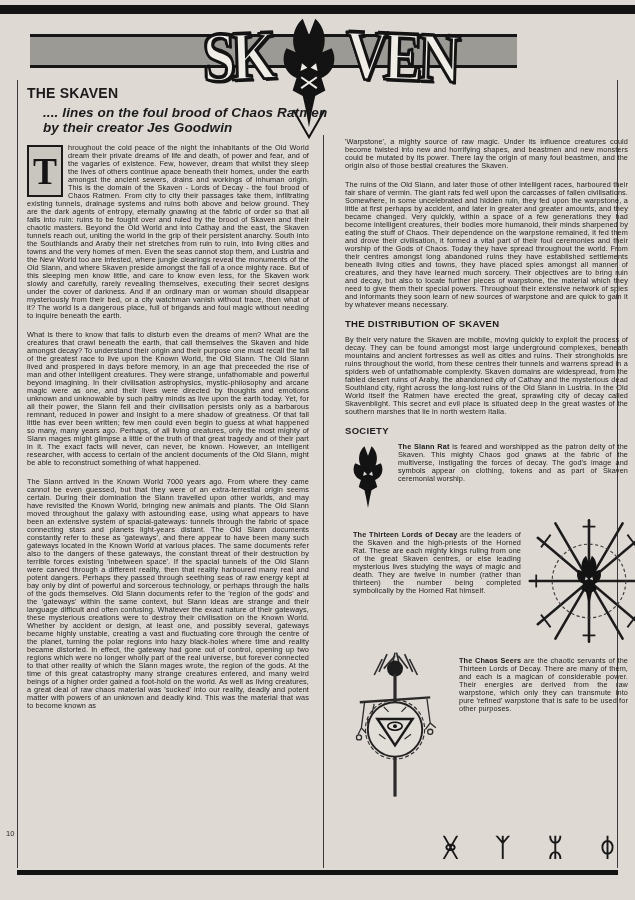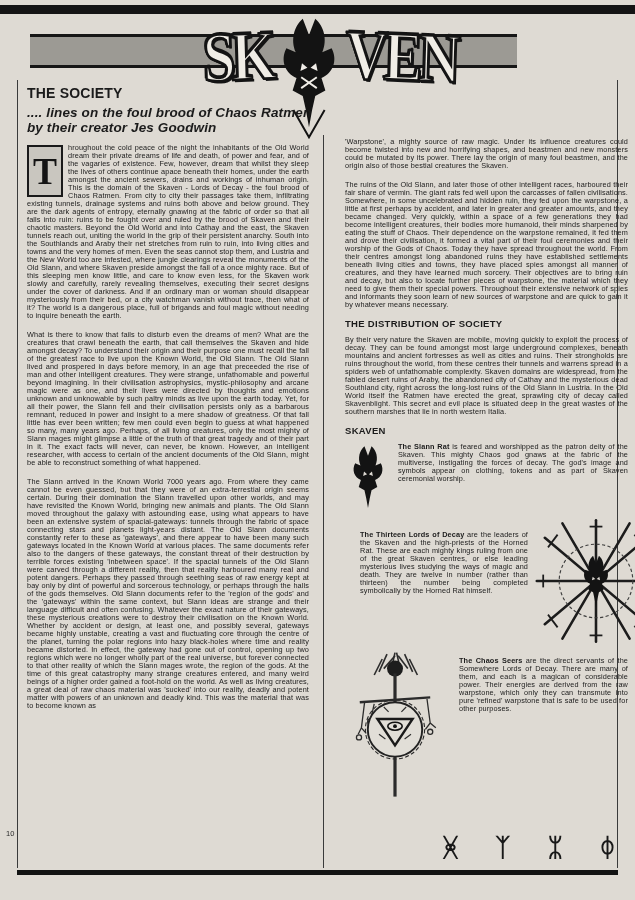--- a/index.html
+++ b/index.html
@@ -21,32 +21,32 @@
   }
   .logo-txt.right{transform:scaleY(1.2) rotate(2deg);}
   .logo-rat{margin:2px -2px 0 -2px;}
   .vline{position:absolute; width:1px; background:#3a3a3a; top:80px; height:788px;}
   .bottomrule{position:absolute; left:17px; top:870px; width:601px; height:5px; background:#131313;}
   .pagenum{position:absolute; left:6px; top:829px; font-size:7.5px; color:#2a2a2a;}
   .col{position:absolute; text-align:justify; font-size:7.3px; line-height:8px; letter-spacing:0.12px;}
   .col-left{left:27px; top:86px; width:282px;}
   .col-right{left:345px; top:138px; width:283px;}
   .title{font-size:14px; font-weight:700; letter-spacing:0.2px; text-align:left; line-height:1.1; margin:0 0 4px 0;}
-  .byline{font-size:13.5px; font-weight:700; font-style:italic; text-align:left; line-height:15px; width:302px; margin:0 0 9px 0;}
+  .byline{font-size:13.5px; font-weight:700; font-style:italic; text-align:left; line-height:15px; width:302px; margin:0 0 9px 16px;}
   p.body{margin:0 0 11px 0;}
   .subhead{font-size:9.5px; font-weight:700; text-align:left; letter-spacing:0.3px; margin:4px 0 8px 0;}
   .dropcap{
     float:left; width:36px; height:52px; margin:1px 5px 2px 0;
     background:#c9c6bf; border:2.5px solid #1a1a1a; box-sizing:border-box;
     display:flex; align-items:center; justify-content:center;
   }
   .dropcap span{font-family:"Liberation Serif", serif; font-weight:700; font-size:36px; color:#141414; transform:scaleY(1.05);}
   .lead{font-weight:700;}
   .hr-icon{float:left; margin:2px 7px 0 0;}
-  .lords{display:flex; margin:14px 0 10px 15px;}
+  .lords{display:flex; margin:14px 0 10px 8px;}
   .lords .txt{width:168px; flex:none;}
   .lords svg{flex:none; margin:-16px 0 0 4px;}
   .seers{margin-top:6px;}
   .seers .totem{float:left; margin:-6px 8px 0 -6px;}
   .runes{position:absolute; left:443px; top:833px; width:172px; display:flex; justify-content:space-between;
     font-family:"DejaVu Sans", sans-serif; font-size:25px; font-weight:700; color:#181818;}
 </style>
 </head>
 <body>
 
@@ -64,40 +64,40 @@
       <path stroke="#efece6" stroke-width="2.5" fill="none" d="M40 78 L60 92 M60 78 L40 92"></path>
     </svg>
     <span class="logo-txt right">VEN</span>
   </div>
 
   <div class="vline" style="left:17px;"></div>
   <div class="vline" style="left:323px; top:135px; height:733px;"></div>
   <div class="vline" style="left:617px;"></div>
 
   <div class="col col-left">
-    <h1 class="title">THE SOCIETY</h1>
+    <h1 class="title">THE SKAVEN</h1>
     <div class="byline">.... lines on the foul brood of Chaos Ratmen by their creator Jes Goodwin</div>
 
     <p class="body">
       <span class="dropcap">
           <span>T</span>
         </span><span>hroughout the cold peace of the night the inhabitants of the Old World dream their private dreams of life and death, of power and fear, and of the vagaries of existence. Few, however, dream that whilst they sleep the lives of others continue apace beneath their homes, under the earth amongst the ancient sewers, drains and workings of inhuman origin. This is the domain of the Skaven - Lords of Decay - the foul brood of Chaos Ratmen. From city to city their passages take them, infiltrating existing tunnels, drainage systems and ruins both above and below ground. They are the dark agents of entropy, eternally gnawing at the fabric of order so that all falls into ruin: ruins to be fought over and ruled by the brood of Skaven and their chaotic masters. Beyond the Old World and into Cathay and the east, the Skaven tunnels reach out, uniting the world in the grip of their persistent anarchy. South into the Southlands and Araby their net stretches from ruin to ruin, into living cities and towns and the very homes of men. Even the seas cannot stop them, and Lustria and the New World too are infested, where jungle clearings reveal the monuments of the Old Slann, and where Skaven preside amongst the fall of a once mighty race. But of this sleeping men know little, and care to know even less, for the Skaven work slowly and carefully, rarely revealing themselves, executing their secret designs under the cover of darkness. And if an ordinary man or woman should disappear mysteriously from their bed, or a city watchman vanish without trace, then what of it? The world is a dangerous place, full of brigands and foul magic without needing to inquire beneath the earth.</span>
     </p>
     <p class="body">What is there to know that fails to disturb even the dreams of men? What are the creatures that crawl beneath the earth, that call themselves the Skaven and hide amongst decay? To understand their origin and their purpose one must recall the fall of the greatest race to live upon the Known World, the Old Slann. The Old Slann lived and prospered in days before memory, in an age that preceeded the rise of man and other intelligent creatures. They were strange, unfathomable and powerful beyond imagining. In their civilisation astrophysics, mystic-philosophy and arcane magic were as one, and their lives were directed by thoughts and emotions unknown and unknowable by such paltry minds as live upon the earth today. Yet, for all their power, the Slann fell and their civilisation persists only as a barbarous remnant, reduced in power and insight to a mere shadow of greatness. Of that fall little has ever been written; few men could even begin to guess at what happened so many, many years ago. Perhaps, of all living creatures, only the most mighty of Slann mages might glimpse a little of the truth of that great tragedy and of their part in it. The exact facts will never, can never, be known. However, an intelligent researcher, with access to certain of the ancient documents of the Old Slann, might be able to reconstruct something of what happened.</p>
     <p class="body">The Slann arrived in the Known World 7000 years ago. From where they came cannot be even guessed, but that they were of an extra-terrestial origin seems certain. During their domination the Slann travelled upon other worlds, and may have revisited the Known World, bringing new animals and plants. The Old Slann moved throughout the galaxy with astounding ease, using what appears to have been an extensive system of spacial-gateways: tunnels through the fabric of space connecting stars and planets light-years distant. The Old Slann documents constantly refer to these as 'gateways', and there appear to have been many such gateways located in the Known World at various places. The same documents refer also to the dangers of these gateways, the constant threat of their destruction by terrible forces existing 'inbetween space'. If the spacial tunnels of the Old Slann were carved through a different reality, then that reality harboured many real and potent dangers. Perhaps they passed through seething seas of raw energy kept at bay only by dint of powerful and sorcerous technology, or perhaps through the halls of the gods themselves. Old Slann documents refer to the 'region of the gods' and the 'gateways' within the same context, but Slann ideas are strange and their language difficult and often confusing. Whatever the exact nature of their gateways, these mysterious creations were to destroy their civilisation on the Known World. Whether by accident or design, at least one, and possibly several, gateways became highly unstable, creating a vast and fluctuating core through the centre of the planet, turning the polar regions into hazy black-holes where time and reality became distorted. In effect, the gateway had gone out of control, opening up two regions which were no longer wholly part of the real universe, but forever connected to that other reality of which the Slann mages wrote, the region of the gods. At the time of this great catastrophy many strange creatures entered, and many weird beings of a higher order gained a foot-hold on the world. As well as living creatures, a great deal of raw chaos material was 'sucked' into our reality, deadly and potent matter with powers of an unknown and deadly kind. This was the material that was to become known as</p>
   </div>
 
   <div class="col col-right">
     <p class="body">'Warpstone', a mighty source of raw magic. Under its influence creatures could become twisted into new and horrifying shapes, and beastmen and new monsters could be mutated by its power. There lay the origin of many foul beastmen, and the origin also of those bestial creatures the Skaven.</p>
     <p class="body">The ruins of the Old Slann, and later those of other intelligent races, harboured their fair share of vermin. The giant rats fed well upon the carcasses of fallen civilisations. Somewhere, in some uncelebrated and hidden ruin, they fed upon the warpstone, a little at first perhaps by accident, and later in greater and greater amounts, and they became changed. Very quickly, within a space of a few generations they had become intelligent creatures, their bodies more humanoid, their minds sharpened by eating the stuff of Chaos. Their dependence on the warpstone remained, it fed them and drove their civilisation, it formed a vital part of their foul ceremonies and their worship of the Gods of Chaos. Today they have spread throughout the world. From their centres amongst long abandoned ruins they have established settlements beneath living cities and towns, they have placed spies amongst all manner of creatures, and they have learned much sorcery. Their objectives are to bring ruin and decay, but also to locate further pieces of warpstone, the material which they need to give them their special powers. Throughout their extensive network of spies and informants they soon learn of new sources of warpstone and are quick to gain it by whatever means necessary.</p>
 
-    <h2 class="subhead">THE DISTRIBUTION OF SOCIETY</h2>
+    <h2 class="subhead">THE DISTRIBUTION OF SKAVEN</h2>
     <p class="body">By their very nature the Skaven are mobile, moving quickly to exploit the process of decay. They can be found amongst most large underground complexes, beneath mountains and ancient fortresses as well as cities and ruins. Their strongholds are ruins throughout the world, from these centres their tunnels and warrens spread in a spiders web of unfathomable complexity. Skaven domains are widespread, from the fabled desert ruins of Araby, the abandoned city of Cathay and the mysterious dead Southland city, right across the long-lost ruins of the Old Slann in Lustria. In the Old World itself the Ratmen have erected the great, sprawling city of decay called Skavenblight. This secret and evil place is situated deep in the great wastes of the southern marshes that lie in north western Italia.</p>
 
-    <h2 class="subhead">SKAVEN</h2>
+    <h2 class="subhead">SOCIETY</h2>
 
     <div class="body" style="margin-bottom:10px; min-height:74px;">
       <svg class="hr-icon" width="46" height="70" viewBox="0 0 100 158">
         <path fill="#131313" d="M50 24 L42 3 C31 12 26 30 33 46 L21 41 C13 56 19 73 34 79 L29 95 L42 102 L46 120 L50 142 L54 120 L58 102 L71 95 L66 79 C81 73 87 56 79 41 L67 46 C74 30 69 12 58 3 L50 24 Z"></path>
         <path fill="#dedad3" d="M41 60 l7 6 -9 4 z M59 60 l-7 6 9 4 z"></path>
       </svg>
       <span class="lead">The Slann Rat</span><span> is feared and worshipped as the patron deity of the Skaven. This mighty Chaos god gnaws at the fabric of the multiverse, instigating the forces of decay. The god's image and symbols appear on clothing, tokens and as part of Skaven ceremonial worship.</span>
     </div>
 
     <div class="lords">
@@ -159,21 +159,21 @@
         <path d="M38 85 L82 85 L60 118 Z" fill="none" stroke="#1a1a1a" stroke-width="3"></path>
         <ellipse cx="60" cy="94" rx="9" ry="5" fill="#e1ded7" stroke="#111111" stroke-width="2"></ellipse>
         <circle cx="60" cy="94" r="2.4" fill="#111111"></circle>
         <g stroke="#2b2b2b" stroke-width="1.4">
           <line x1="40" y1="104" x2="48" y2="110"></line>
             <line x1="80" y1="104" x2="72" y2="110"></line>
           <line x1="52" y1="76" x2="46" y2="70"></line>
             <line x1="68" y1="76" x2="74" y2="70"></line>
         </g>
       </svg>
-      <span class="lead">The Chaos Seers</span><span> are the direct servants of the Somewhere Lords of Decay. There are many of them, and each is a magican of considerable power. Their energies are derived from the raw warpstone, which only they can transmute into pure 'refined' warpstone that is safe to be used for other purposes.</span>
+      <span class="lead">The Chaos Seers</span><span> are the chaotic servants of the Thirteen Lords of Decay. There are many of them, and each is a magican of considerable power. Their energies are derived from the raw warpstone, which only they can transmute into pure 'refined' warpstone that is safe to be used for other purposes.</span>
     </div>
   </div>
 
   <div class="runes">
     <span>ᚸ</span>
     <span>ᛉ</span>
     <span>ᛯ</span>
     <span>ᛰ</span>
   </div>
 

